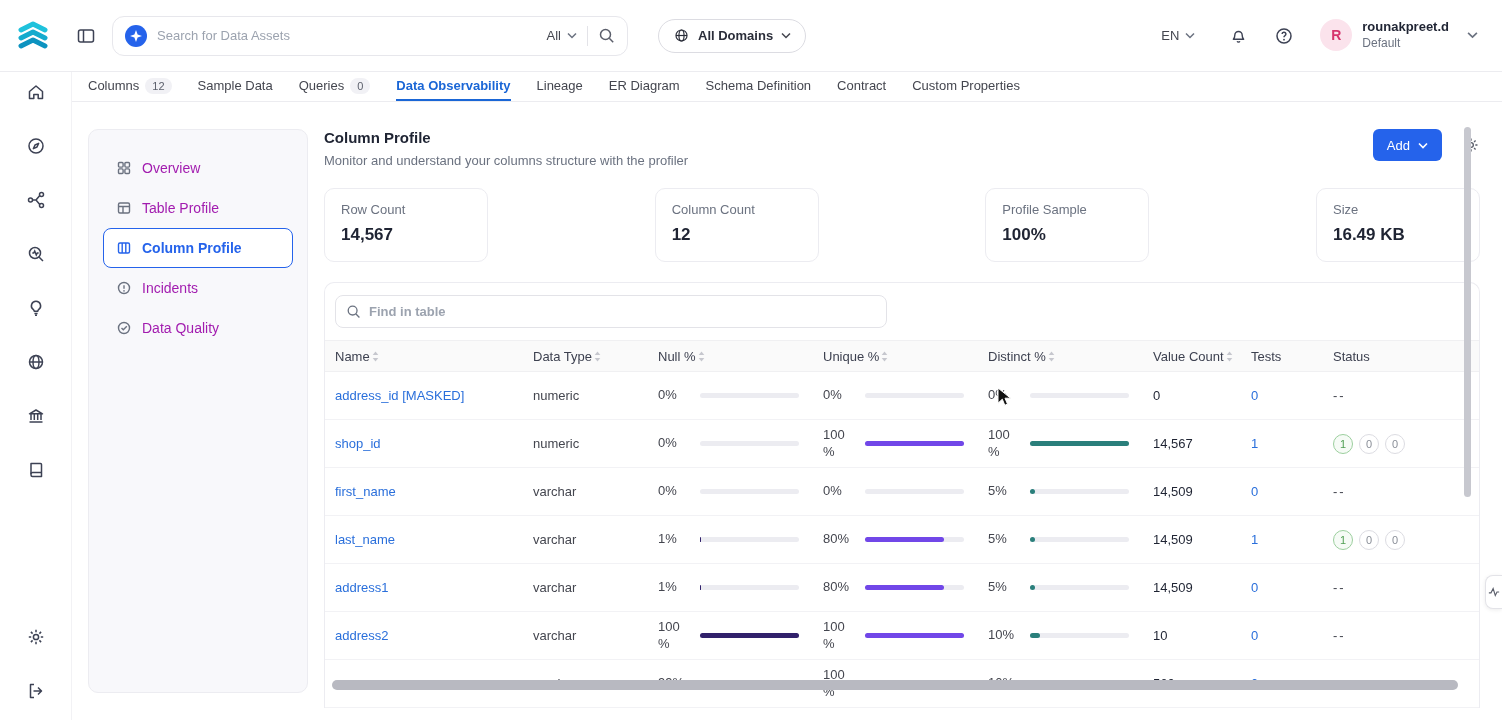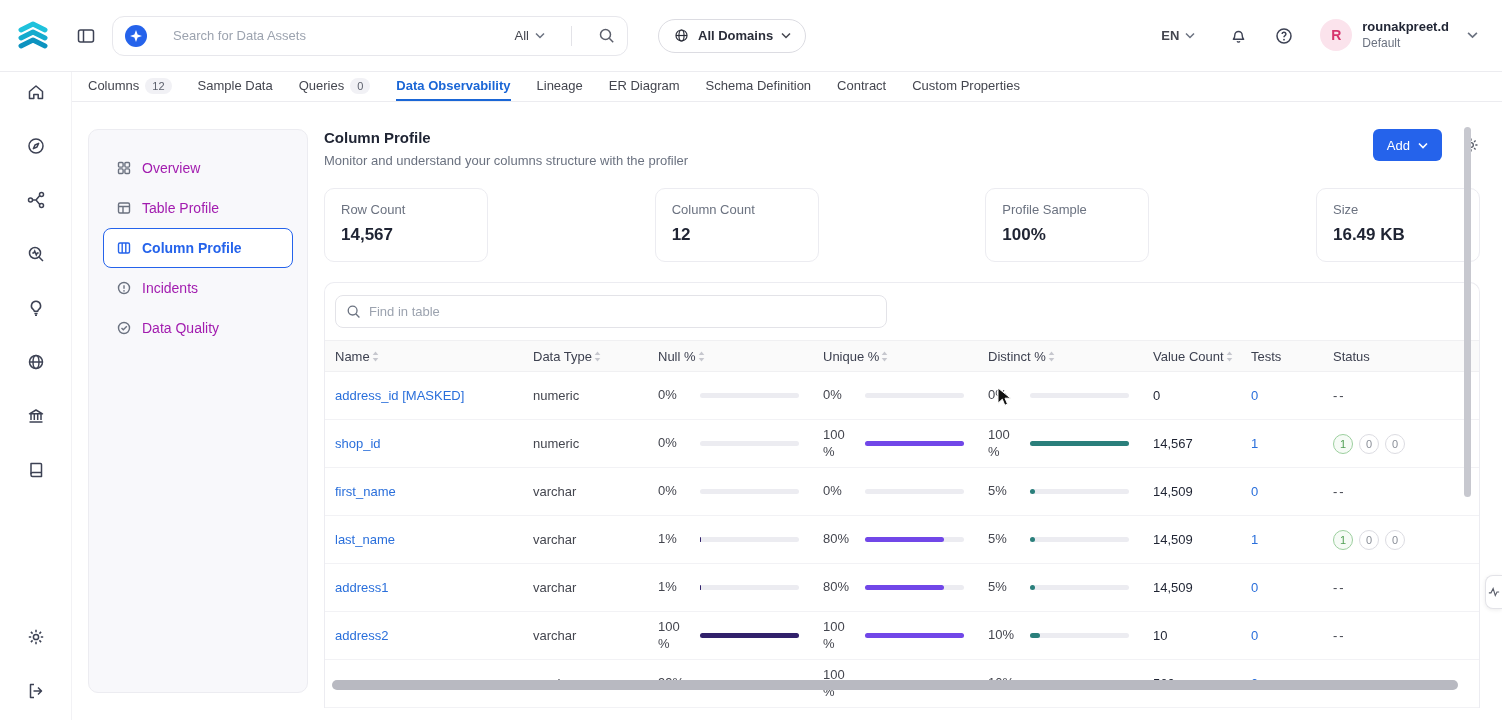--- a/index.html
+++ b/index.html
@@ -4,28 +4,28 @@
 <style>
   * { margin:0; padding:0; box-sizing:border-box; }
   html,body { width:1502px; height:720px; overflow:hidden; }
   body { font-family:"Liberation Sans", sans-serif; background:#fff; color:#1f2433; }
   .page { position:relative; width:1502px; height:720px; background:#fff; overflow:hidden; }
 
   
   .topbar { height:72px; display:flex; align-items:center; padding:0 24px 0 16px; border-bottom:1px solid #ececf0; background:#fff; }
   .logo { margin-right:26px; display:flex; }
   .toggle-btn { margin-right:16px; display:flex; color:#3d4254; cursor:pointer; }
-  .gsearch { width:516px; height:40px; border:1px solid #e7e7ec; border-radius:12px; display:flex; align-items:center; gap:26px; padding:0 12px; background:#fff; }
+  .gsearch { width:516px; height:40px; border:1px solid #e7e7ec; border-radius:12px; display:flex; align-items:center; gap:10px; padding:0 12px; background:#fff; }
   .gsearch input { border:none; outline:none; flex:1; font-size:13px; font-family:inherit; color:#1f2433; background:transparent; }
   .gsearch input::placeholder { color:#9ca3af; }
   .scope { display:flex; align-items:center; gap:6px; font-size:13px; color:#44464f; cursor:pointer; }
   .vdiv { width:1px; height:20px; background:#e3e3e8; }
   .domains { margin-left:30px; height:34px; border:1px solid #dcdce2; border-radius:17px; display:flex; align-items:center; gap:8px; padding:0 14px; font-size:13px; font-weight:600; color:#2b2e3a; cursor:pointer; }
   .spacer { flex:1; }
-  .lang { display:flex; align-items:center; gap:6px; font-size:13px; color:#44464f; margin-right:34px; cursor:pointer;font-weight:bold; }
+  .lang { display:flex; align-items:center; gap:6px; font-size:13px; color:#44464f; margin-right:34px; cursor:pointer; }
   .icon-btn { color:#3d4254; display:flex; margin-right:26px; cursor:pointer; }
   .userbox { display:flex; align-items:center; gap:10px; cursor:pointer; }
   .avatar { width:32px; height:32px; border-radius:50%; background:#fbe3ec; color:#d6336c; font-size:14px; font-weight:700; display:flex; align-items:center; justify-content:center; }
   .uname { font-size:13px; font-weight:700; color:#1f2433; line-height:1.3; }
   .uteam { font-size:12px; color:#6b7280; line-height:1.3; }
   .user-chev { color:#6b7280; margin-left:8px; display:flex; }
 
   
   .below { display:flex; height:648px;justify-content:flex-end; }
   .rail { width:72px; min-width:72px; display:flex; flex-direction:column; align-items:center; padding-top:10px; border-right:1px solid #f2f2f5; }
@@ -59,21 +59,21 @@
   .gear-btn { color:#5b5f6b; display:flex; cursor:pointer; }
 
   .stats { display:flex; justify-content:space-between; margin-top:20px; }
   .stat-card { width:164px; height:74px; border:1px solid #ececf1; border-radius:10px; padding:13px 16px; }
   .stat-label { font-size:13px; color:#6b7280; }
   .stat-value { font-size:17px; font-weight:700; color:#1f2433; margin-top:8px; }
 
   .table-card { margin-top:20px; border:1px solid #ececf1; border-bottom:none; border-radius:10px 10px 0 0; overflow:hidden; }
   .find-wrap { padding:12px 10px; }
   .find { width:552px; height:33px; border:1px solid #e3e3e8; border-radius:8px; display:flex; align-items:center; gap:8px; padding:0 10px; }
-  .find input { border:none; outline:none; flex:1; font-size:13px; font-family:inherit; color:#a16207; }
+  .find input { border:none; outline:none; flex:1; font-size:13px; font-family:inherit; color:#a16207;font-weight:bold; }
   .find input::placeholder { color:#9ca3af; }
 
   .thead, .trow { display:grid; grid-template-columns:200px 125px 165px 165px 165px 98px 82px 1fr; align-items:center; }
   .thead { height:32px; background:#fafafa; border-top:1px solid #f0f0f2; border-bottom:1px solid #f0f0f2; font-size:13px; color:#3d4150; }
   .th { display:flex; align-items:center; gap:2px; padding-left:8px; cursor:pointer; }
   .th:first-child { padding-left:10px; }
   .trow { height:48px; border-bottom:1px solid #f2f2f5; font-size:13px; }
   .td { padding-left:8px; }
   .td:first-child { padding-left:10px; }
   .td.name a { color:#2a6fdb; text-decoration:none; cursor:pointer; }

